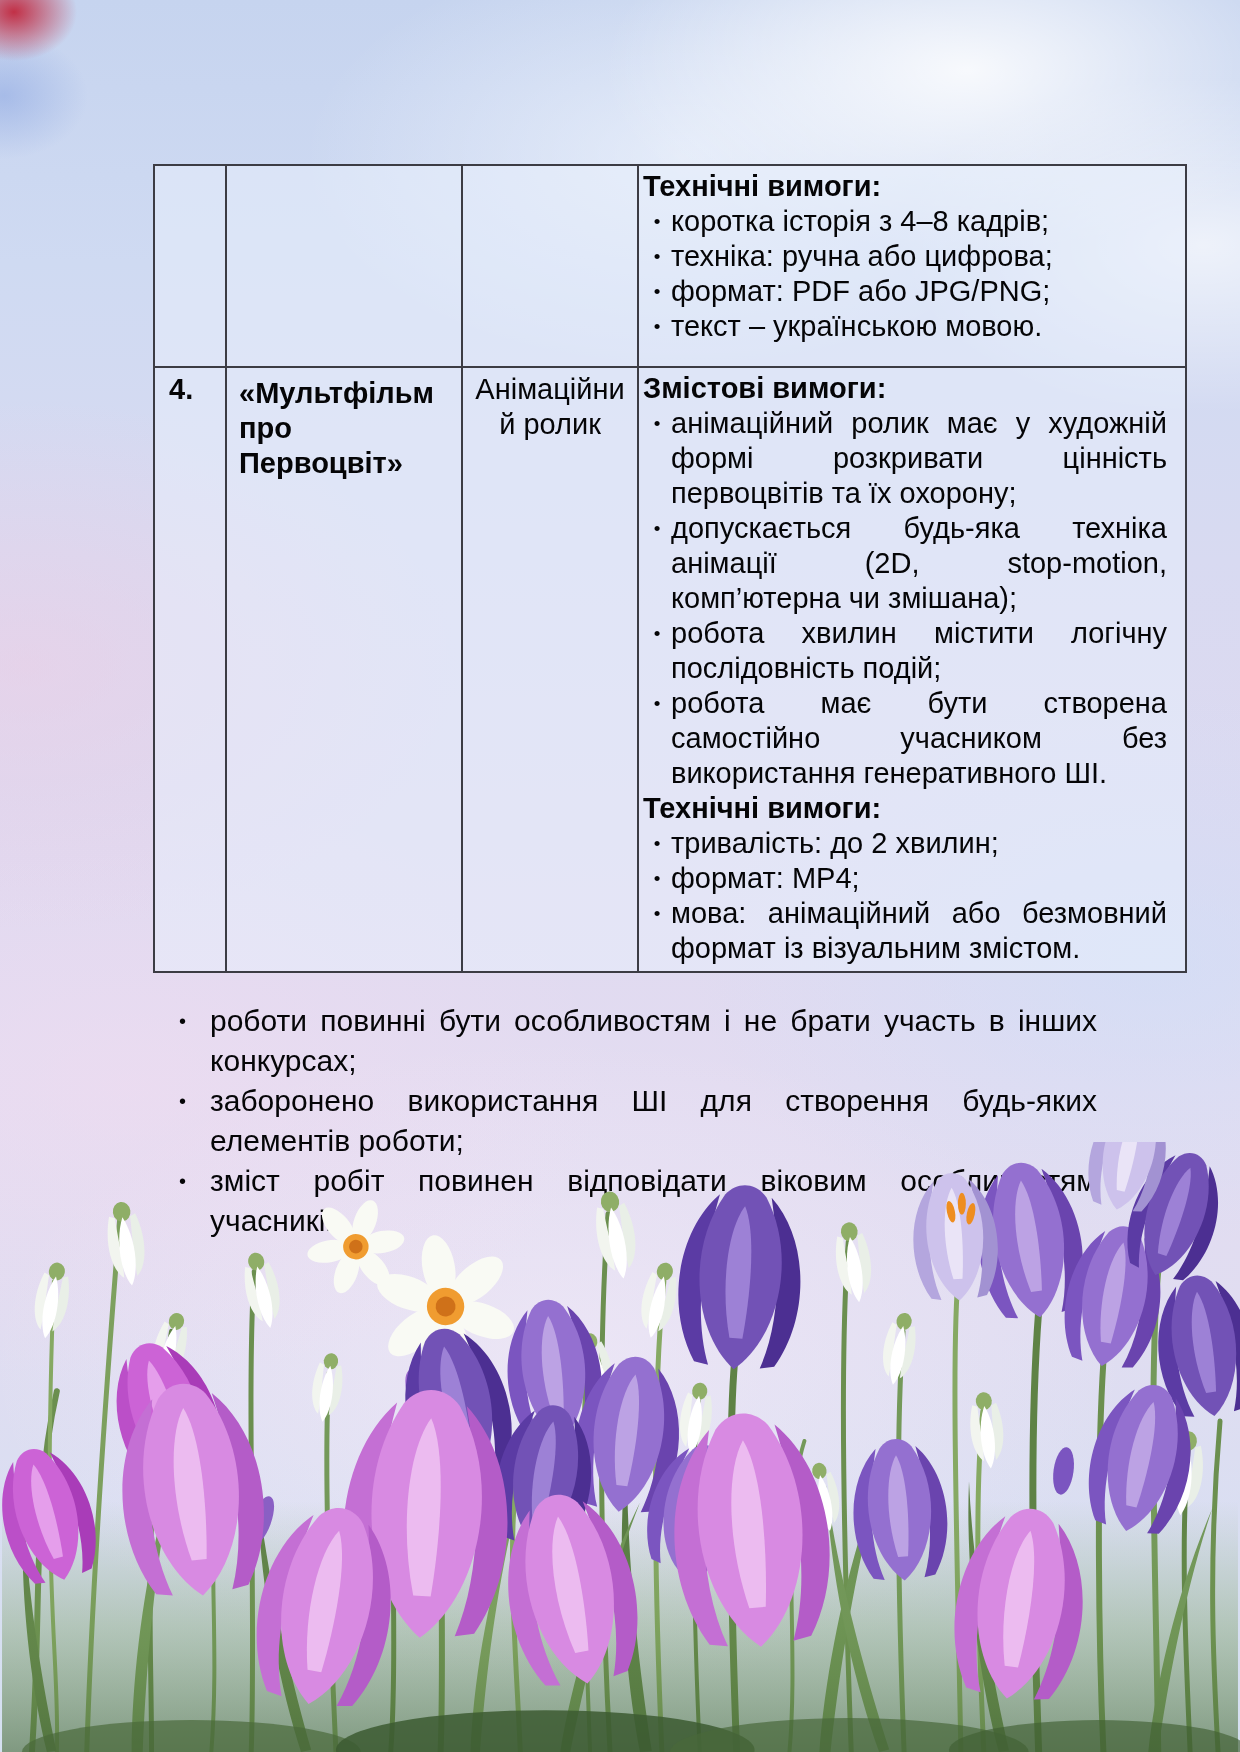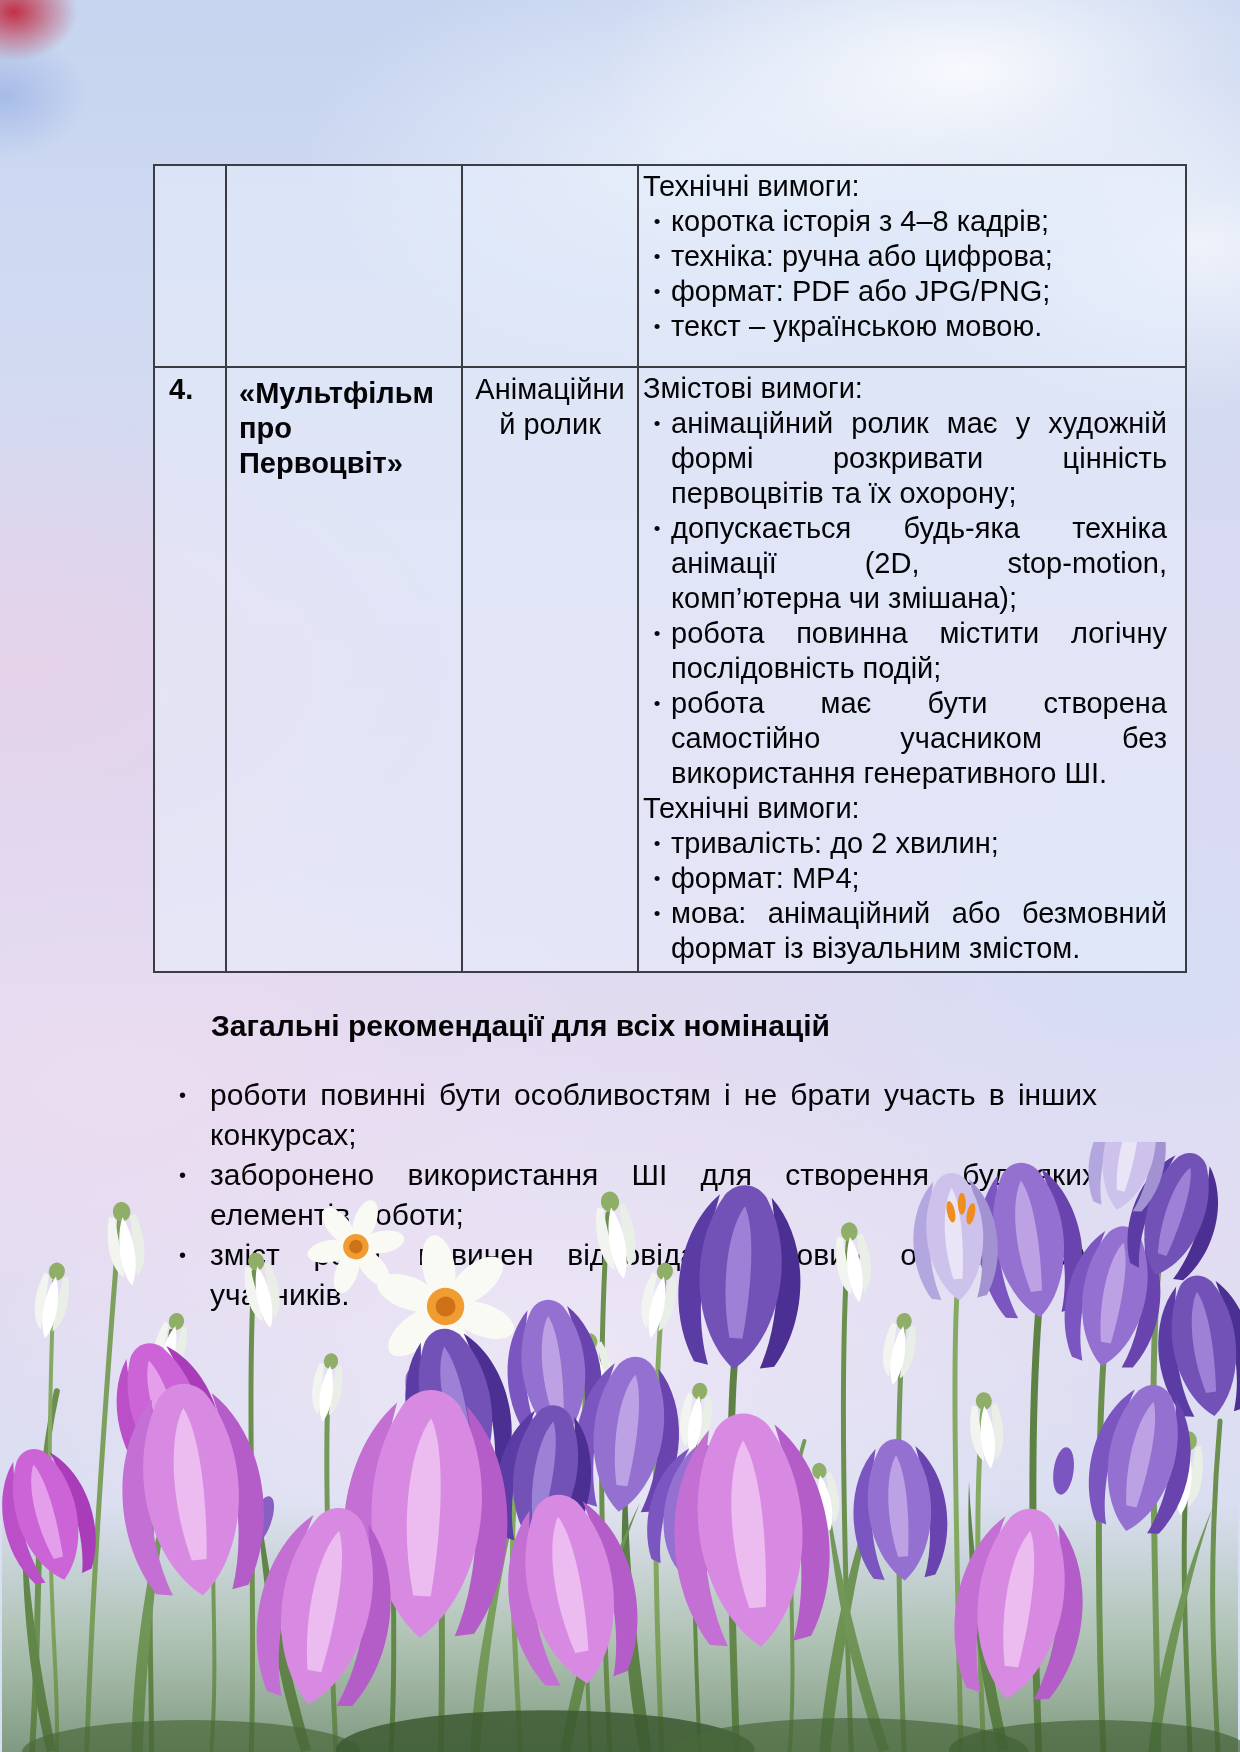--- a/index.html
+++ b/index.html
@@ -26,21 +26,21 @@
     position:absolute;left:153px;top:164px;width:1032px;
     border-collapse:collapse;table-layout:fixed;
     background:rgba(231,239,252,.55);
     font-size:29px;line-height:35px;
   }
   .doc-table td{border:2px solid #3c3c44;vertical-align:top;overflow:hidden;}
   .c-num{font-weight:bold;padding:4px 4px 0 14px;}
   .c-title{font-weight:bold;padding:8px 12px 0 12px;}
   .c-format{text-align:center;padding:4px 2px 0 2px;white-space:pre-line;border-radius:8px;}
   .c-req{padding:3px 18px 0 4px;}
-  .req-heading{font-weight:normal;}
+  .req-heading{font-weight:bold;}
   .req-bullet{display:flex;}
   .req-bullet .marker{flex:0 0 28px;text-align:center;font-size:19px;}
   .req-bullet .txt{flex:1;}
   .justify{text-align:justify;}
 
   
   .below{position:absolute;left:155px;top:971px;width:942px;}
   .rec-heading{font-size:30px;line-height:38px;font-weight:bold;margin:36px 0 0 56px;}
   .rec-list{margin-top:30px;font-size:30px;line-height:40px;}
   .rec-item{display:flex;}
@@ -98,21 +98,21 @@
             <div class="req-bullet">
               <span class="marker">•</span>
               <div class="txt justify">анімаційний ролик має у художній формі розкривати цінність первоцвітів та їх охорону;</div>
             </div>
             <div class="req-bullet">
               <span class="marker">•</span>
               <div class="txt justify">допускається будь-яка техніка анімації (2D, stop-motion, комп’ютерна чи змішана);</div>
             </div>
             <div class="req-bullet">
               <span class="marker">•</span>
-              <div class="txt justify">робота повинна містити логічну послідовність подій;</div>
+              <div class="txt justify">робота хвилин містити логічну послідовність подій;</div>
             </div>
             <div class="req-bullet">
               <span class="marker">•</span>
               <div class="txt justify">робота має бути створена самостійно учасником без використання генеративного ШІ.</div>
             </div>
             <div class="req-heading">Технічні вимоги:</div>
             <div class="req-bullet">
               <span class="marker">•</span>
               <div class="txt">тривалість: до 2 хвилин;</div>
             </div>
@@ -124,21 +124,20 @@
               <span class="marker">•</span>
               <div class="txt justify">мова: анімаційний або безмовний формат із візуальним змістом.</div>
             </div>
           </div>
       </td>
     </tr>
   </tbody>
 </table>
 
 <div class="below">
-  <div class="rec-heading">Загальні рекомендації для всіх номінацій</div>
   <div class="rec-list">
       <div class="rec-item">
         <span class="marker">•</span>
         <div class="txt justify">роботи повинні бути особливостям і не брати участь в інших конкурсах;</div>
       </div>
       <div class="rec-item">
         <span class="marker">•</span>
         <div class="txt justify">заборонено використання ШІ для створення будь-яких елементів роботи;</div>
       </div>
       <div class="rec-item">

